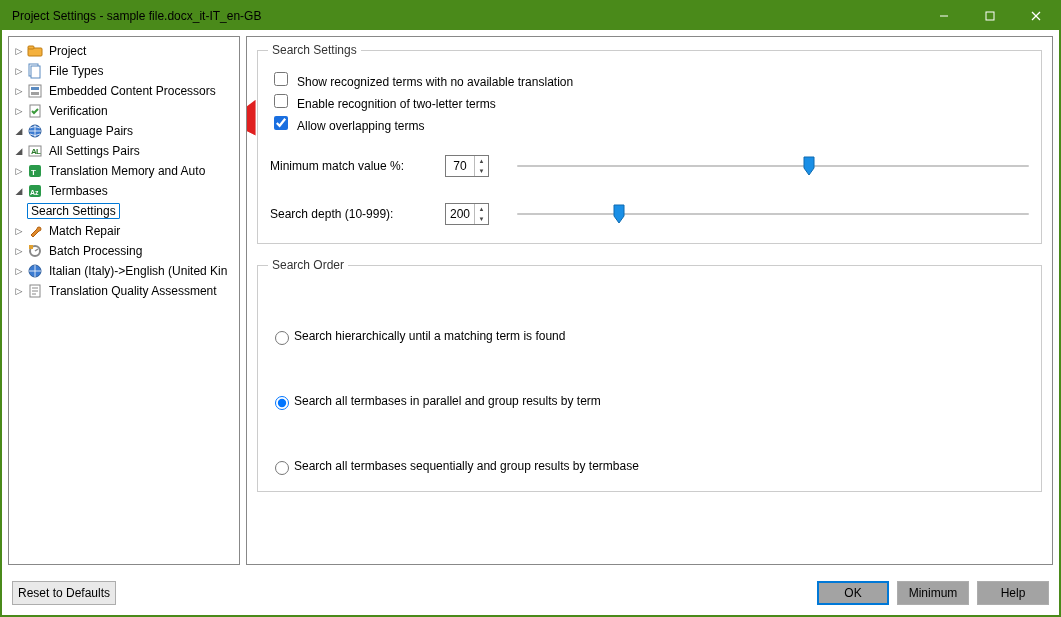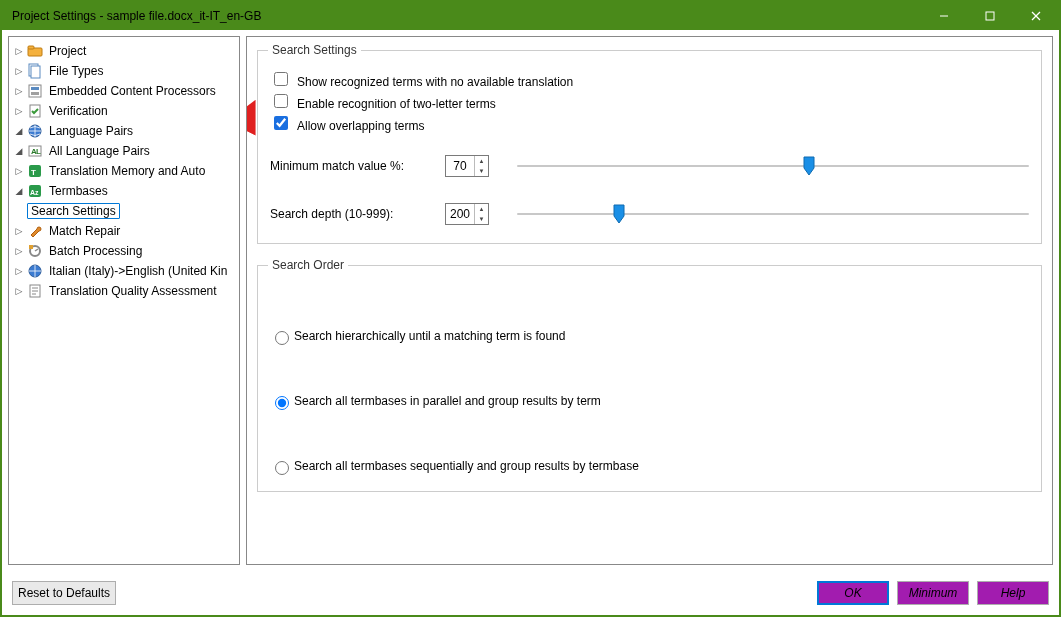--- a/index.html
+++ b/index.html
@@ -202,26 +202,25 @@
     height: 44px;
     display: flex;
     align-items: center;
     padding: 0 10px;
     gap: 8px;
   }
   .footer .spacer { flex: 1; }
   .footer button.std {
     width: 72px;
     height: 24px;
-    background: #a21caf;
+    background: #a3a3a3;
     border: 1px solid #adadad;
     font-size: 12px;
     padding: 0;
     cursor: pointer;
-    font-style: italic;
   }
   .footer button.std.default {
     border: 1px solid #0078d7;
     box-shadow: 0 0 0 1px #0078d7 inset;
   }
   .footer .reset-btn {
     width: 104px;
     height: 24px;
     background: #e9e9e9;
     border: 1px solid #adadad;
@@ -330,21 +329,21 @@
               <li>
                 <div class="row indent-2">
                   <span class="expander">◢</span>
                   <span class="icon">
                     <svg width="16" height="16" viewBox="0 0 16 16">
                         <rect x="2" y="3" width="12" height="10" fill="#fff" stroke="#888"></rect>
                         <text x="4" y="11" font-size="8" fill="#2a7a2a" font-weight="bold">A</text>
                         <text x="9" y="11" font-size="8" fill="#2a7a2a" font-weight="bold">L</text>
                       </svg>
                   </span>
-                  <span class="label">All Language Pairs</span>
+                  <span class="label">All Settings Pairs</span>
                 </div>
                 <ul>
                   <li>
                     <div class="row indent-3">
                       <span class="expander">▷</span>
                       <span class="icon">
                         <svg width="16" height="16" viewBox="0 0 16 16">
                             <rect x="2" y="2" width="12" height="12" rx="2" fill="#2a9a4a"></rect>
                             <text x="4" y="12" font-size="8" fill="#fff" font-weight="bold">T</text>
                           </svg>

